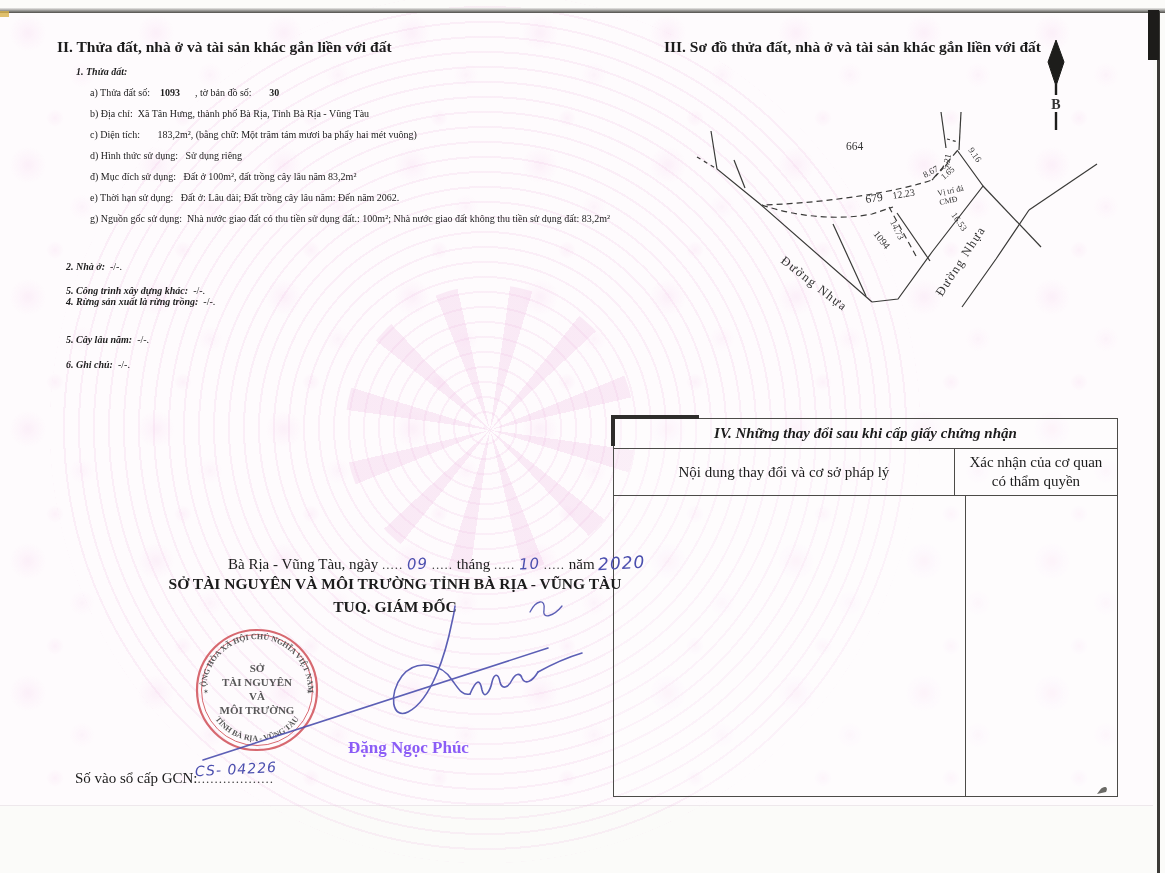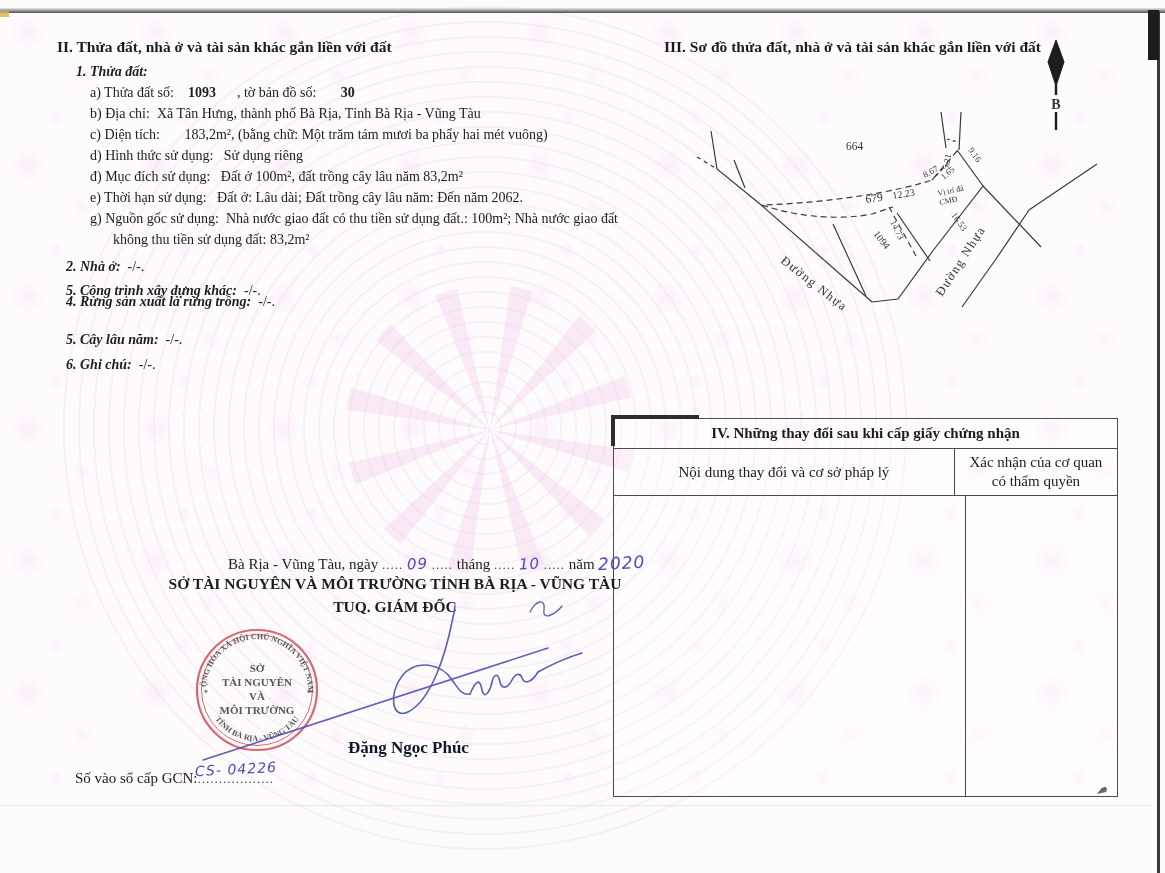--- a/index.html
+++ b/index.html
@@ -36,44 +36,44 @@
     background-size:128px 132px;
     opacity:.5;pointer-events:none;
   }
   
   .scan-top{position:absolute;left:0;top:8px;width:1165px;height:5px;background:linear-gradient(#e9e9e7,#4f4e4a);}
   .scan-right{position:absolute;left:1157px;top:11px;width:3px;height:862px;background:#3b3a37;}
   .scan-right-blob{position:absolute;left:1148px;top:10px;width:11px;height:50px;background:#1d1c1a;}
   .scan-left-dot{position:absolute;left:0;top:11px;width:9px;height:6px;background:#d8b24a;opacity:.8;}
 
   .abs{position:absolute;}
-  .t15{font-size:14px;line-height:21px;white-space:nowrap;}
+  .t15{font-size:10px;line-height:21px;white-space:nowrap;}
   .bold{font-weight:bold;}
   .bi{font-weight:bold;font-style:italic;}
   .wrapline{white-space:normal;width:512px;padding-left:23px;text-indent:-23px;}
   .sec-title{font-size:15.5px;font-weight:bold;white-space:nowrap;}
 
   
   .s4-table{position:absolute;left:613px;top:405px;width:503px;height:377px;border:1px solid #4c4b48;background:rgba(255,255,255,0.25);}
-  .s4-title{height:29px;border-bottom:1px solid #4c4b48;display:flex;align-items:center;justify-content:center;font-weight:bold;font-size:15px;}
+  .s4-title{height:29px;border-bottom:1px solid #4c4b48;display:flex;align-items:center;justify-content:center;font-weight:bold;font-size:15px;font-style:italic;}
   .s4-head{display:flex;height:46px;border-bottom:1px solid #4c4b48;}
   .s4-c1{width:351px;border-right:1px solid #4c4b48;display:flex;align-items:center;justify-content:center;font-size:15px;}
   .s4-c2{width:151px;display:flex;align-items:center;justify-content:center;text-align:center;font-size:15px;line-height:19px;padding:0 8px;}
   .s4-body{display:flex;height:300px;}
   .s4-b1{width:351px;border-right:1px solid #4c4b48;}
   .s4-b2{width:151px;}
   .tbl-corner-h{position:absolute;left:611px;top:402px;width:88px;height:4px;background:#2e2d2b;}
   .tbl-corner-v{position:absolute;left:611px;top:402px;width:4px;height:31px;background:#2e2d2b;}
 
   
   .sig-date{font-size:15px;white-space:nowrap;}
   .hw{font-family:"DejaVu Sans", sans-serif;font-style:italic;color:#4b4fae;font-size:15px;letter-spacing:1px;transform:rotate(-3deg);display:inline-block;}
   .dots{color:#444;letter-spacing:1px;font-size:13px;}
   .sig-org{font-size:15.5px;font-weight:bold;text-align:center;width:600px;white-space:nowrap;}
-  .sig-name{font-size:17px;font-weight:bold;color:#0f172a;white-space:nowrap;}
+  .sig-name{font-size:17px;font-weight:bold;color:#8b5cf6;white-space:nowrap;}
   .footer-line{font-size:15px;white-space:nowrap;}
   svg{position:absolute;left:0;top:0;pointer-events:none;}
   svg text{font-family:"Liberation Serif", serif;fill:#333;}
 </style>
 </head>
 <body>
 
 <div class="page">
   <div class="wm-rings"></div>
   <div class="wm-star"></div>

